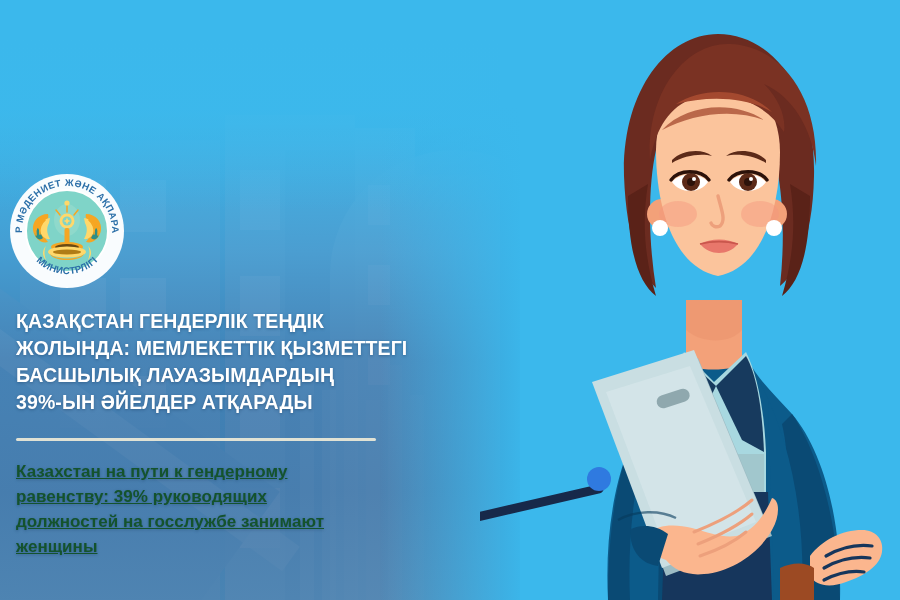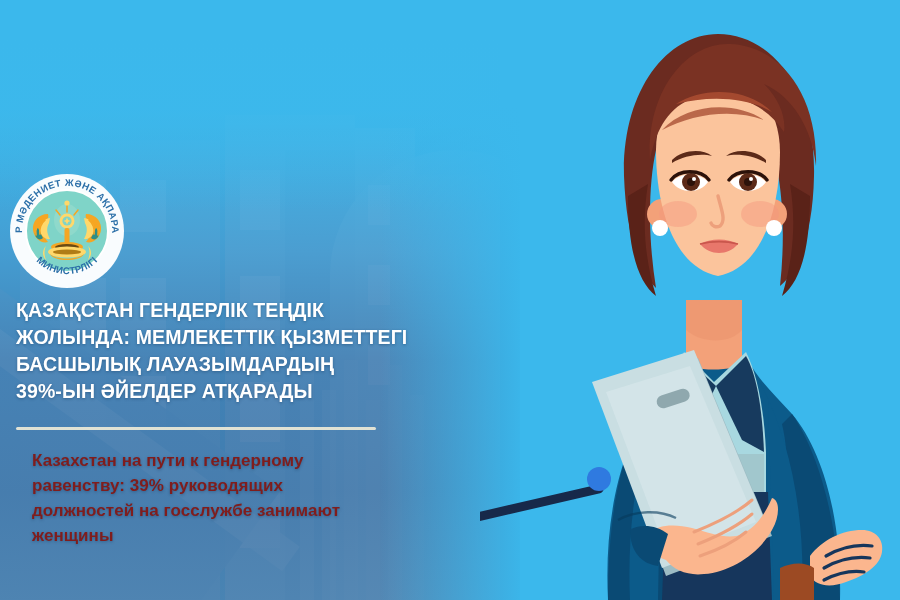--- a/index.html
+++ b/index.html
@@ -139,21 +139,21 @@
     top: 172px;
     width: 118px;
     height: 118px;
   }
   .emblem svg { display:block; width:100%; height:100%; }
 
   
   .copy {
     position: absolute;
     left: 16px;
-    top: 297px;
+    top: 308px;
     width: 420px;
   }
   .headline {
     margin: 0;
     color: #ffffff;
     font-size: 19.5px;
     line-height: 27px;
     font-weight: 700;
     letter-spacing: .1px;
     text-transform: uppercase;
@@ -162,28 +162,29 @@
   }
   .rule {
     width: 360px;
     height: 3px;
     margin: 22px 0 18px 0;
     background: #e9e7d6;
     border-radius: 2px;
     opacity: .95;
   }
   .subcopy {
-    margin: 16px;
-    color: #7f1d1d;
+    margin: 0;
+    color: #14532d;
     font-size: 17px;
     line-height: 25px;
     font-weight: 700;
     letter-spacing: .05px;
     text-shadow: 0 1px 3px rgba(18,50,85,.40);
     white-space: pre-line;
+    text-decoration: underline;
   }
 
   
   .illus {
     position: absolute;
     right: 0;
     top: 0;
     width: 420px;
     height: 600px;
   }

